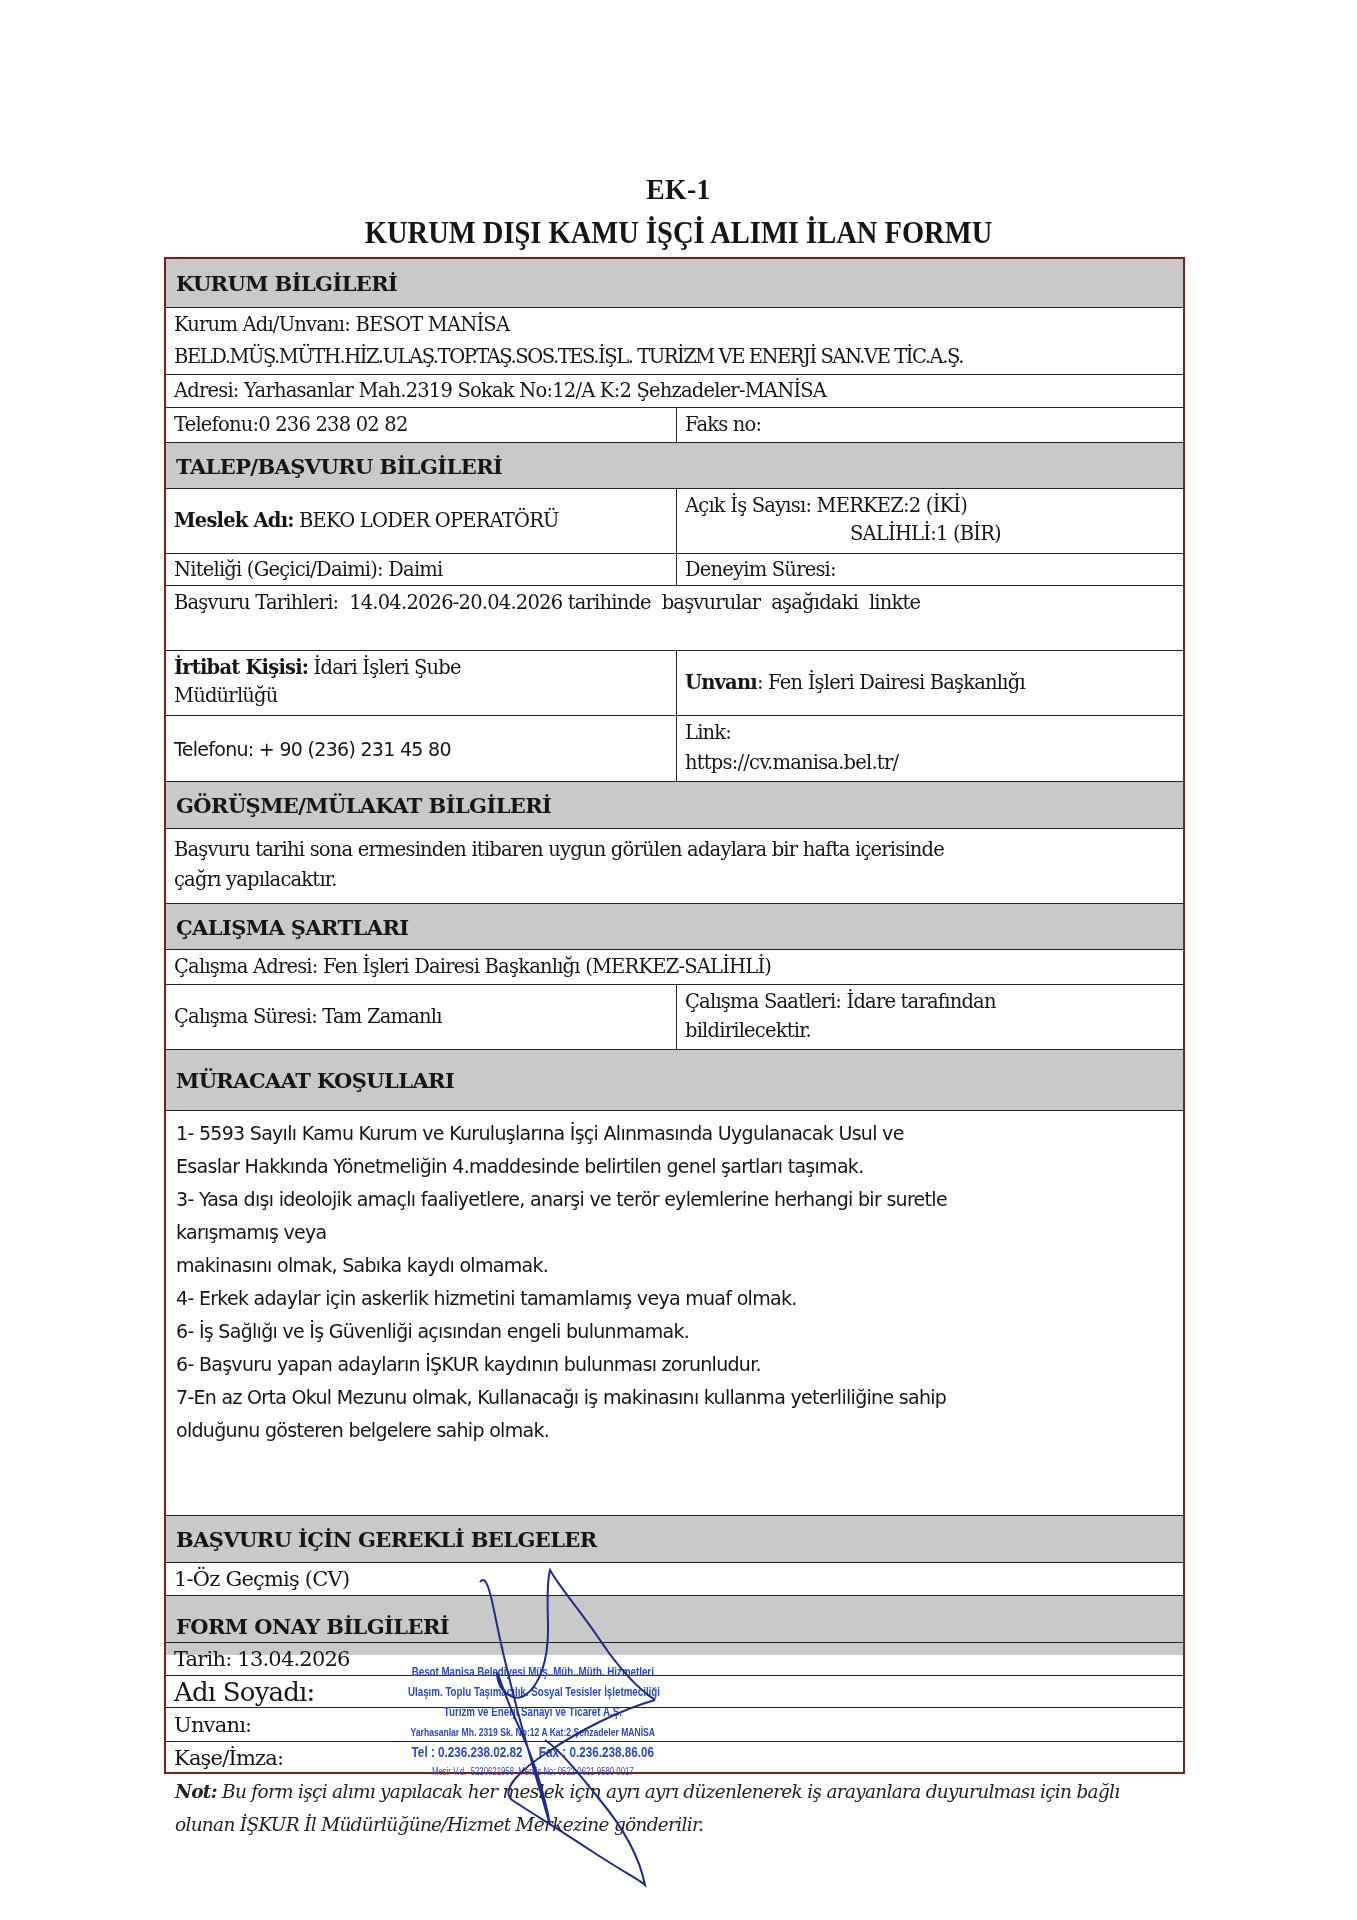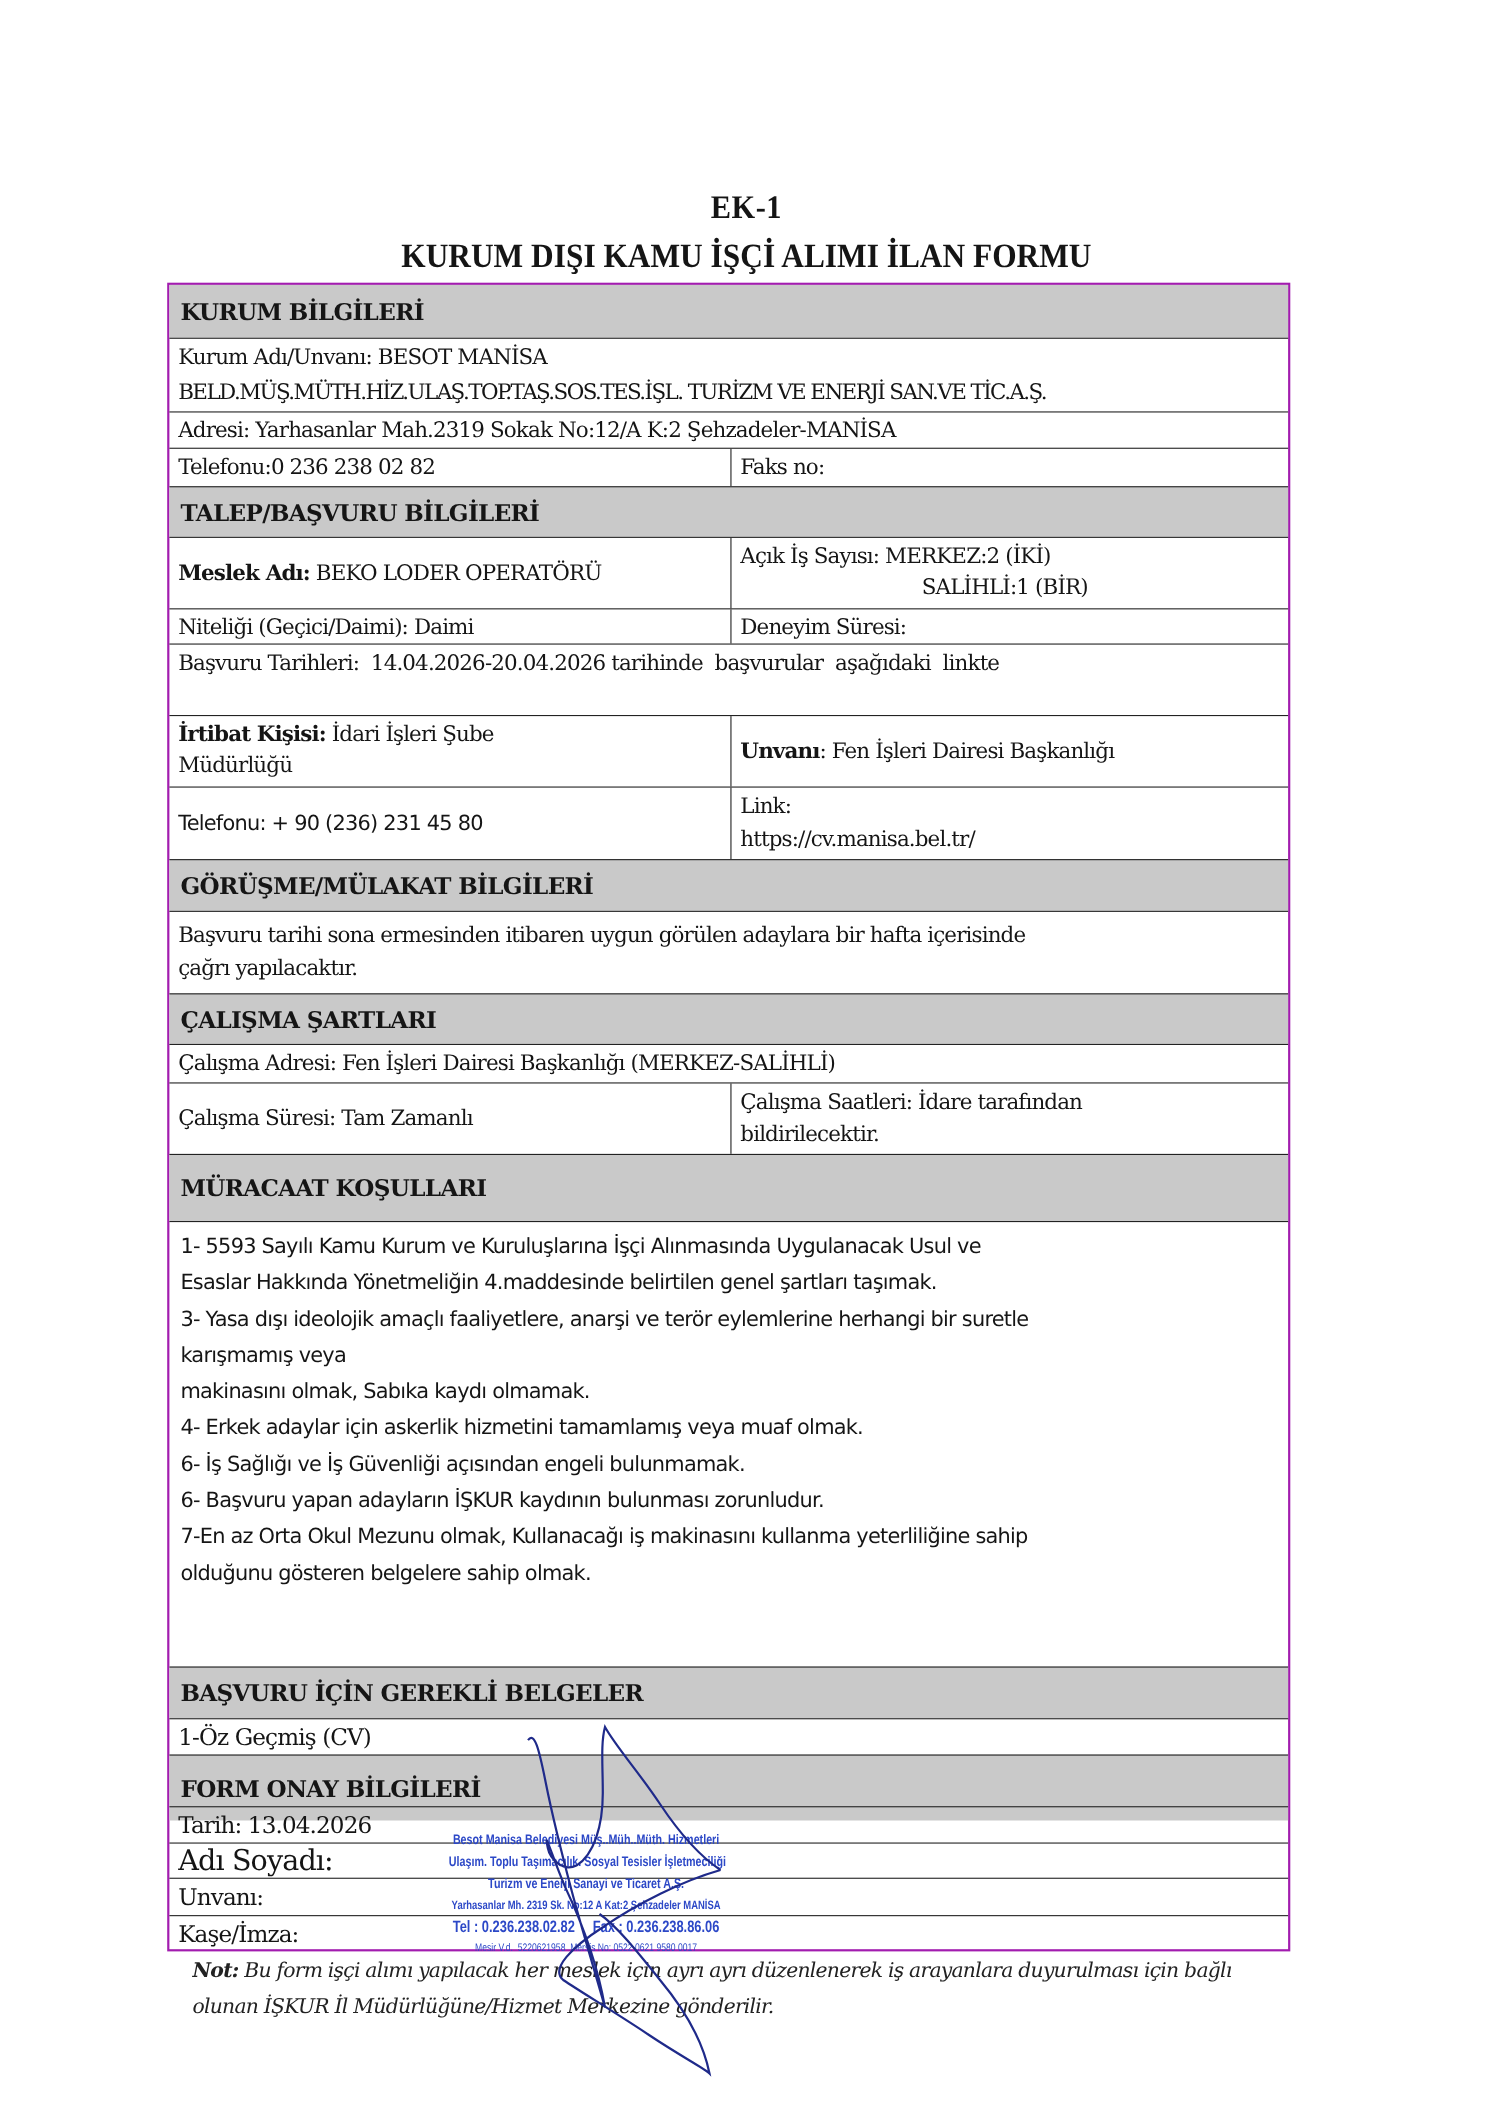--- a/index.html
+++ b/index.html
@@ -12,22 +12,22 @@
     position: absolute; left: 0; width: 1357px; top: 172px; text-align: center;
     font-family: "Liberation Serif", serif; font-weight: bold; font-size: 30px;
     letter-spacing: 0.5px; transform: scaleX(0.92);
   }
   .title2 {
     position: absolute; left: 0; width: 1357px; top: 215px; text-align: center;
     font-family: "Liberation Serif", serif; font-weight: bold; font-size: 31px;
     transform: scaleX(0.92);
   }
   .tbl {
-    position: absolute; left: 152px; top: 257px; width: 1021px;
-    border: 2px solid #a21caf; box-sizing: border-box;
+    position: absolute; left: 164px; top: 257px; width: 1021px;
+    border: 2px solid #7f1d1d; box-sizing: border-box;
   }
   .row { position: absolute; left: 0; width: 100%; border-top: 1.5px solid #222; box-sizing: border-box; }
   .row.first { border-top: none; }
   .hdr { background: #c9c9c9; }
   .hdr .txt {
     position: absolute; left: 10px; top: 50%; transform: translateY(-50%);
     font-family: "DejaVu Serif", serif; font-weight: bold; font-size: 21px; letter-spacing: -0.6px;
   }
   .cell { position: absolute; top: 0; bottom: 0; box-sizing: border-box; }
   .cell.l { left: 0; width: 511px; border-right: 1.5px solid #222; }

